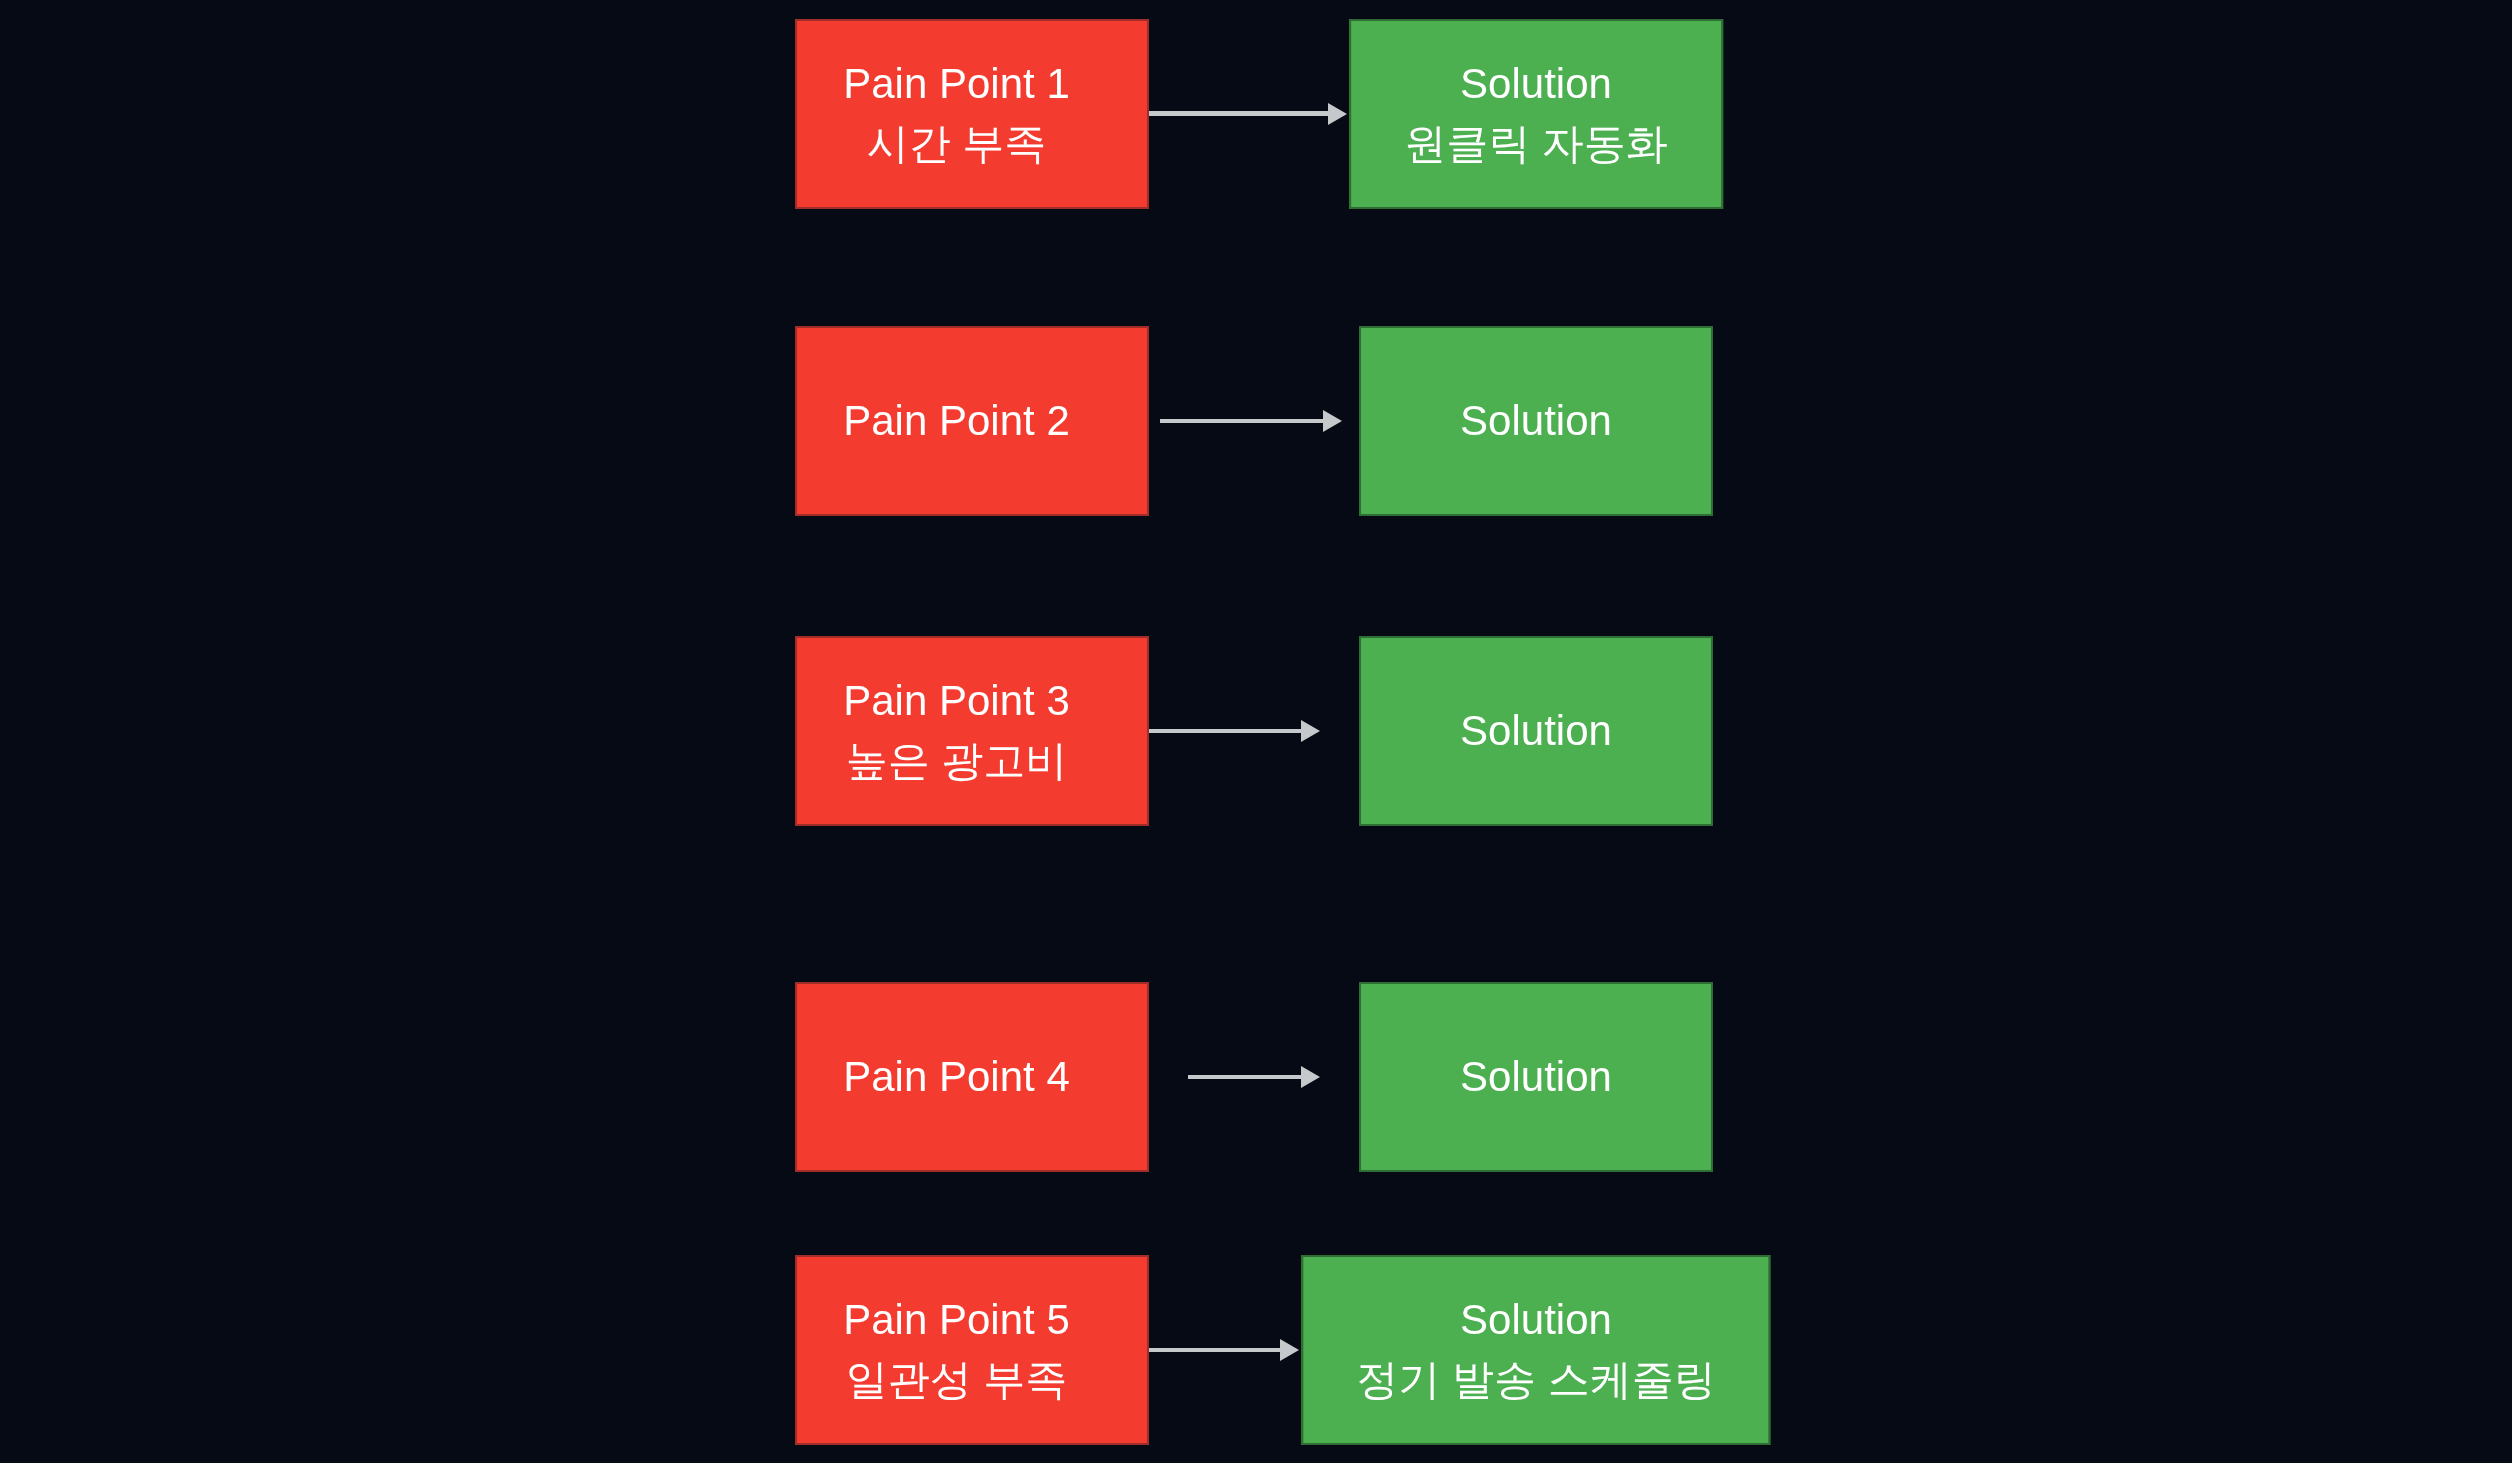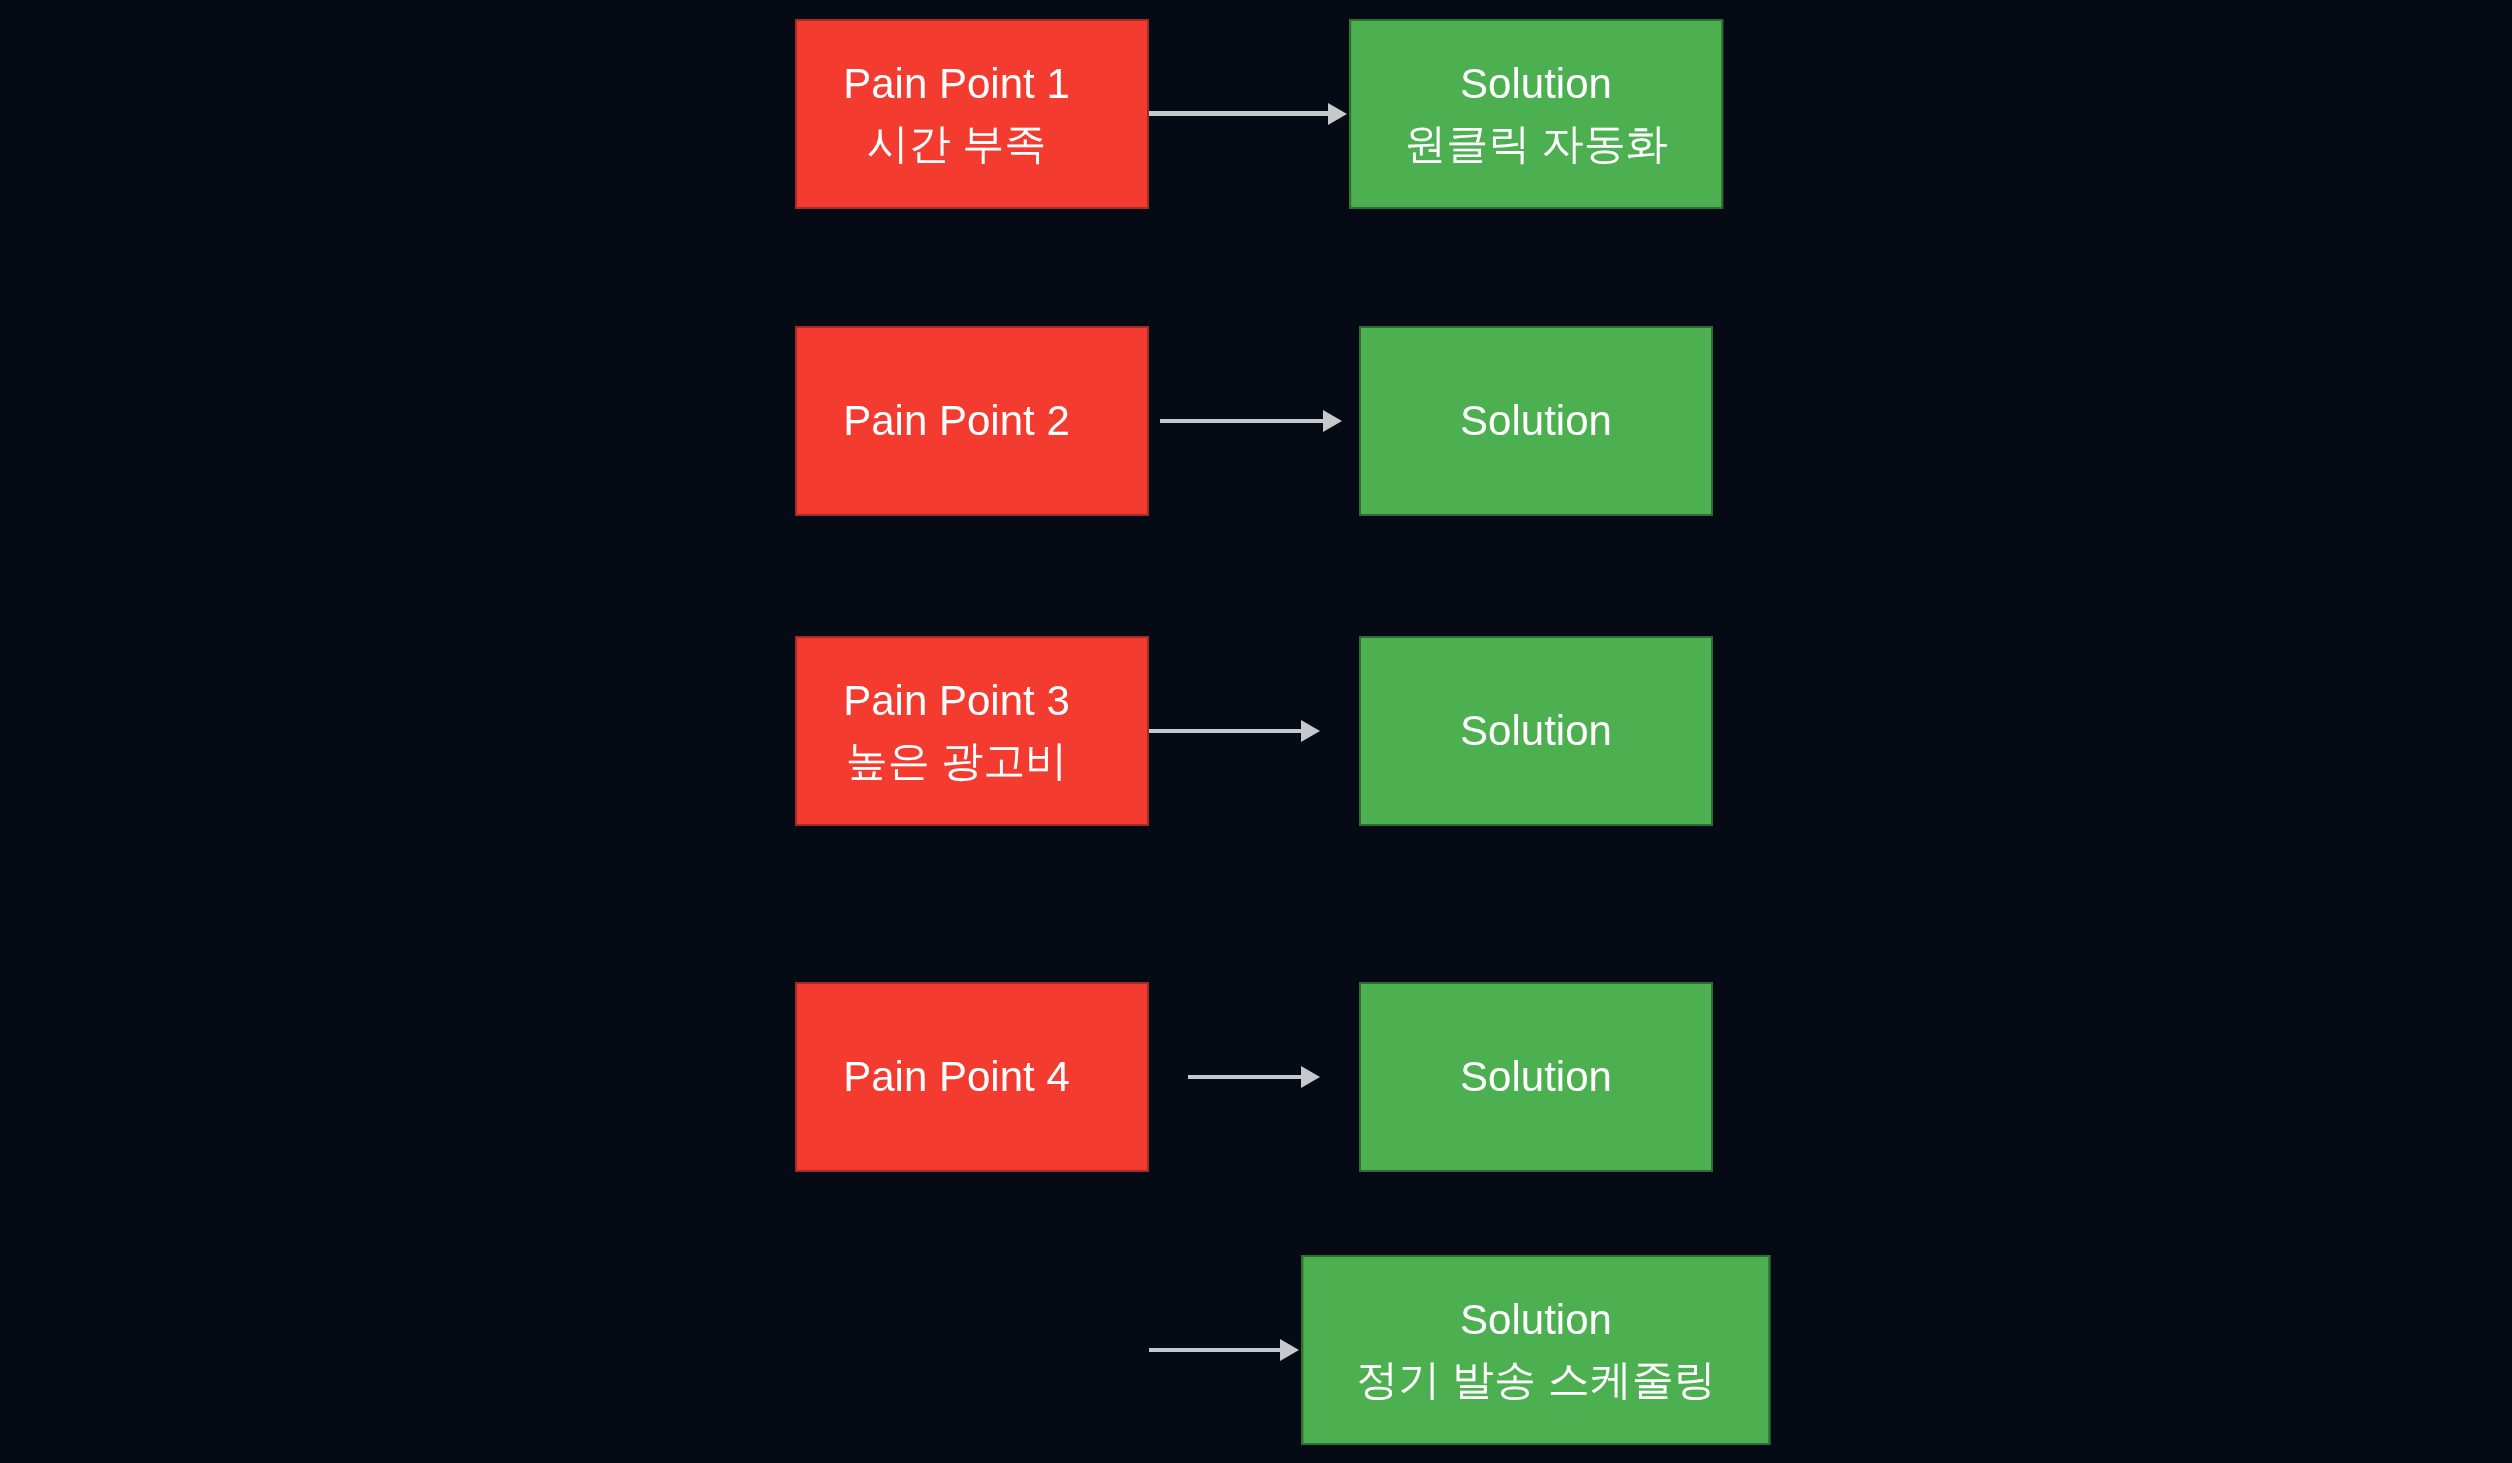--- a/index.html
+++ b/index.html
@@ -134,20 +134,24 @@
     <div class="arrow" style="left: 1188px; width: 132px;">
       <div class="arrow-line"></div>
       <div class="arrow-head"></div>
     </div>
     <div class="box solution">
       <span class="line">Solution</span>
     </div>
   </div>
 
   <div class="row" style="top:1255px">
+    <div class="box pain">
+      <span class="line">Pain Point 5</span>
+      <span class="line">일관성 부족</span>
+    </div>
     <div class="arrow" style="left: 1149px; width: 150px;">
       <div class="arrow-line"></div>
       <div class="arrow-head"></div>
     </div>
     <div class="box solution">
       <span class="line">Solution</span>
       <span class="line">정기 발송 스케줄링</span>
     </div>
   </div>
 

